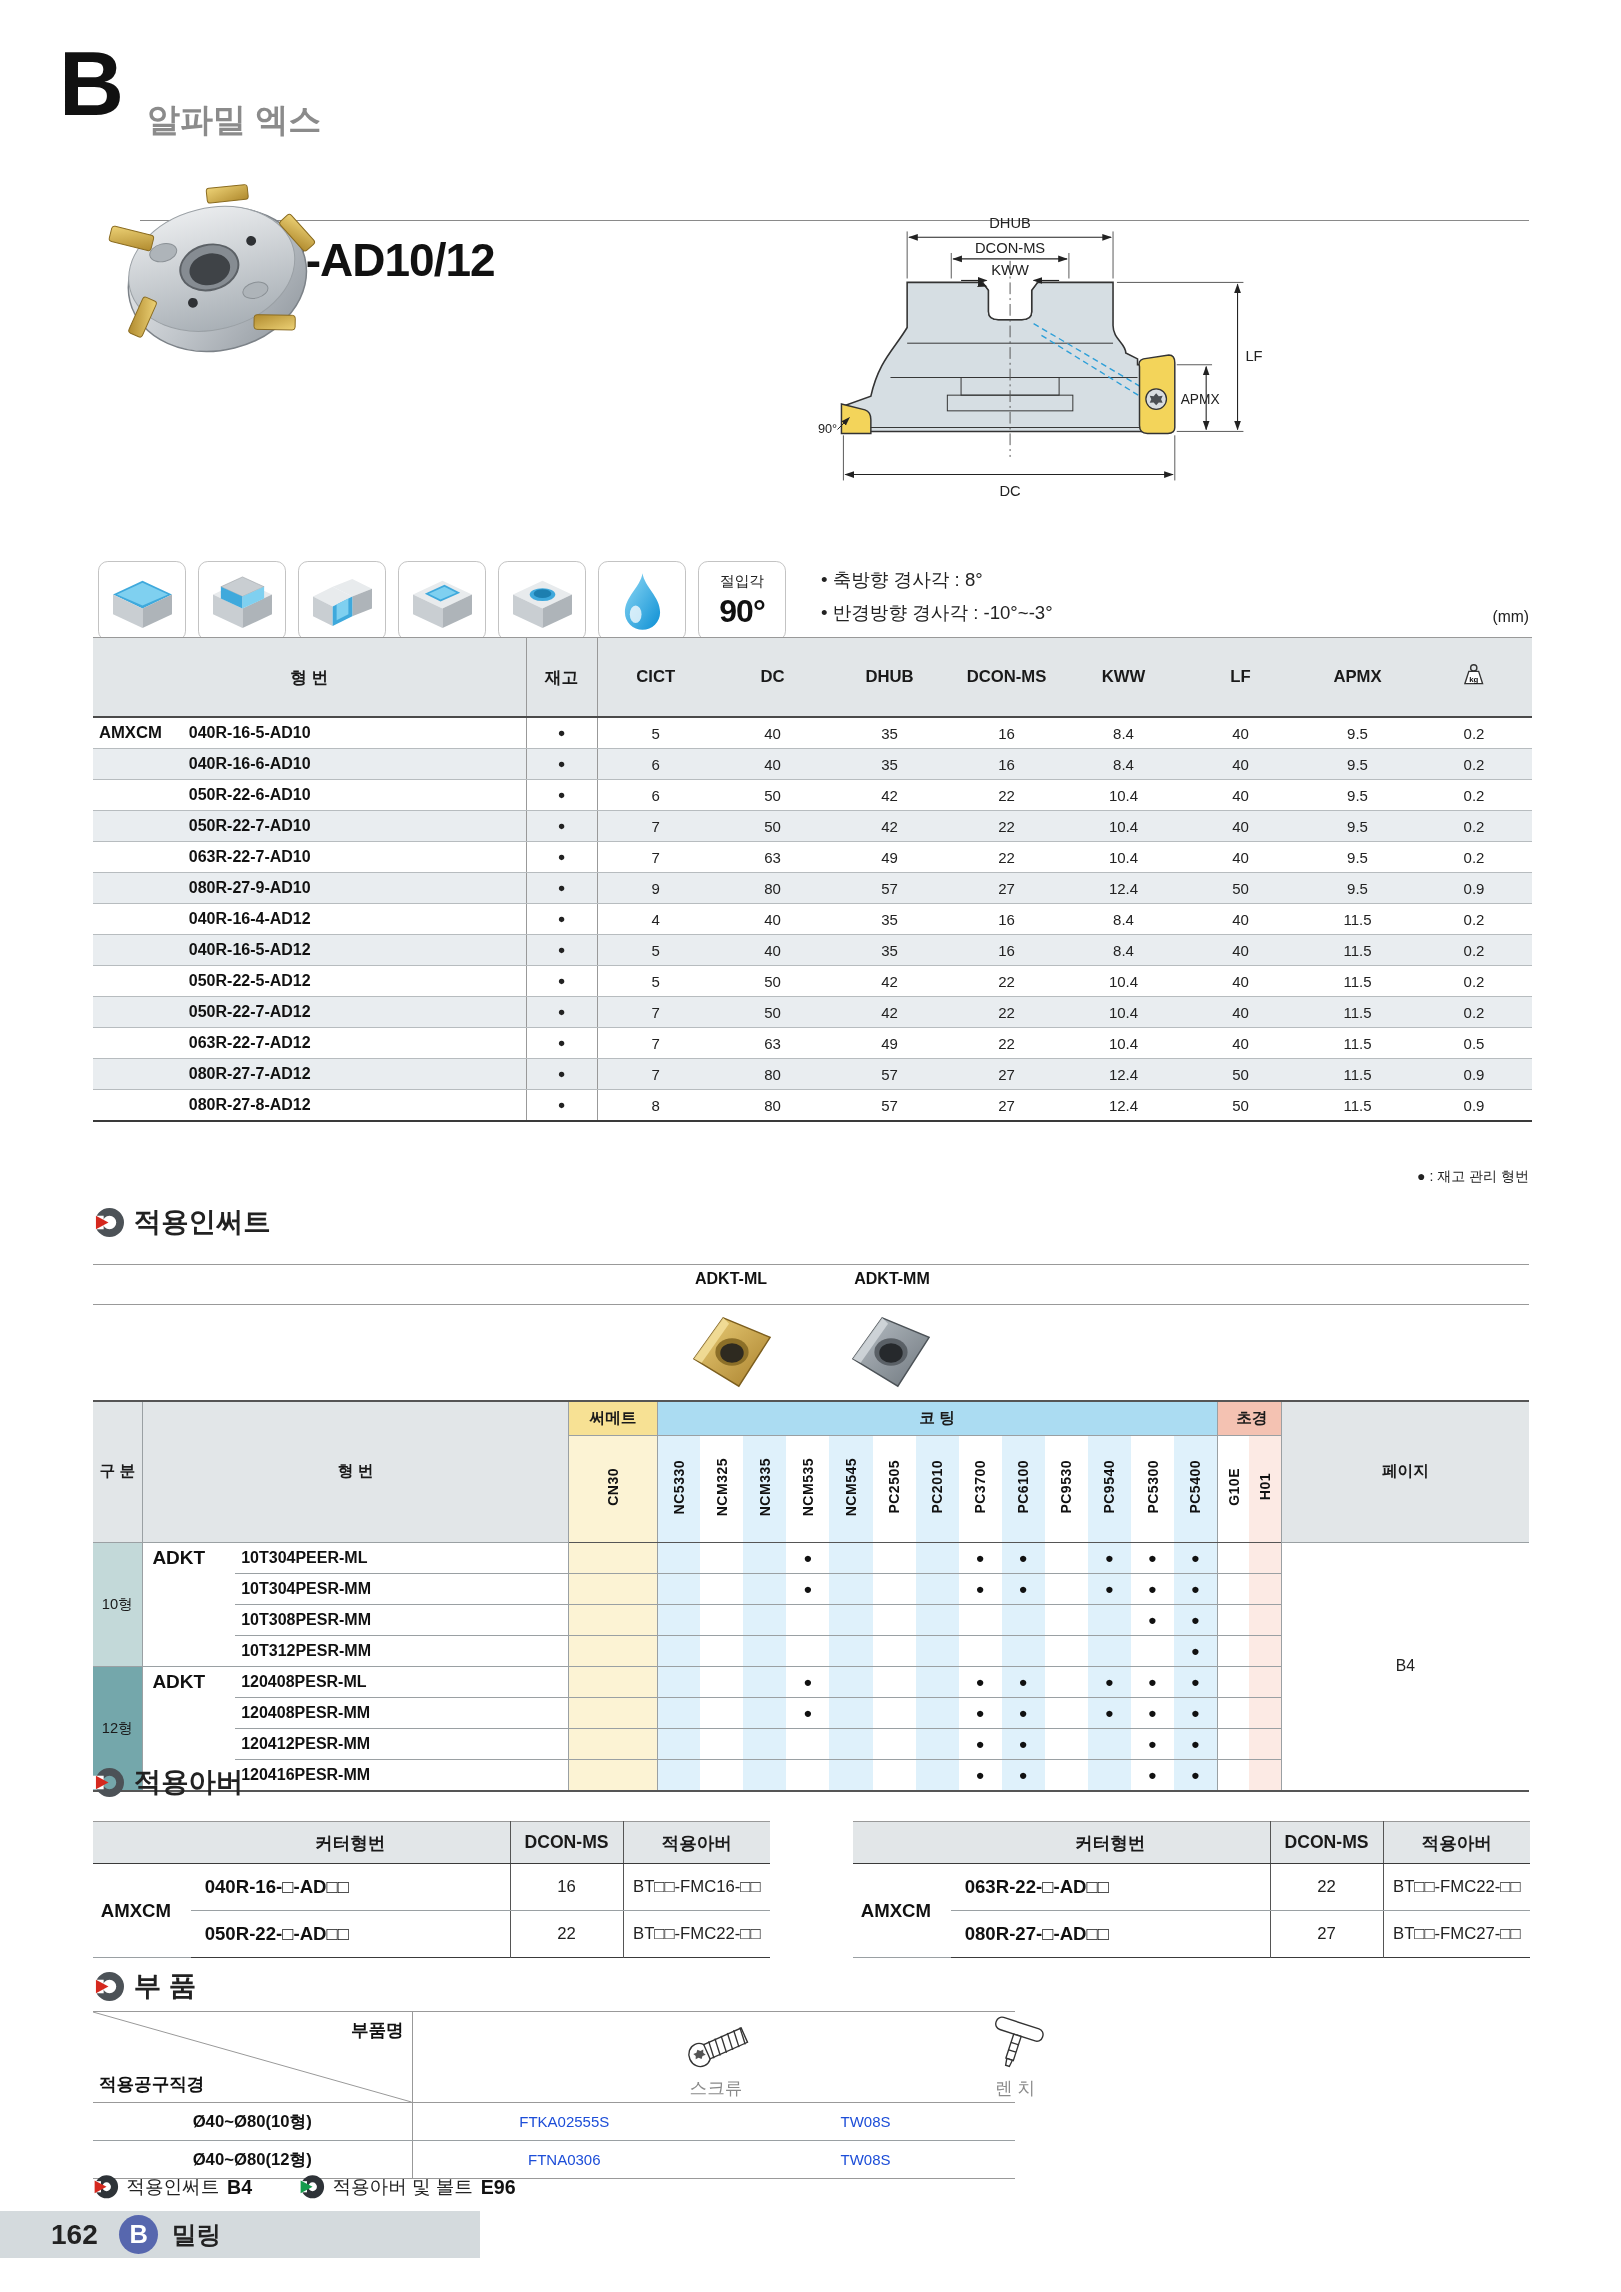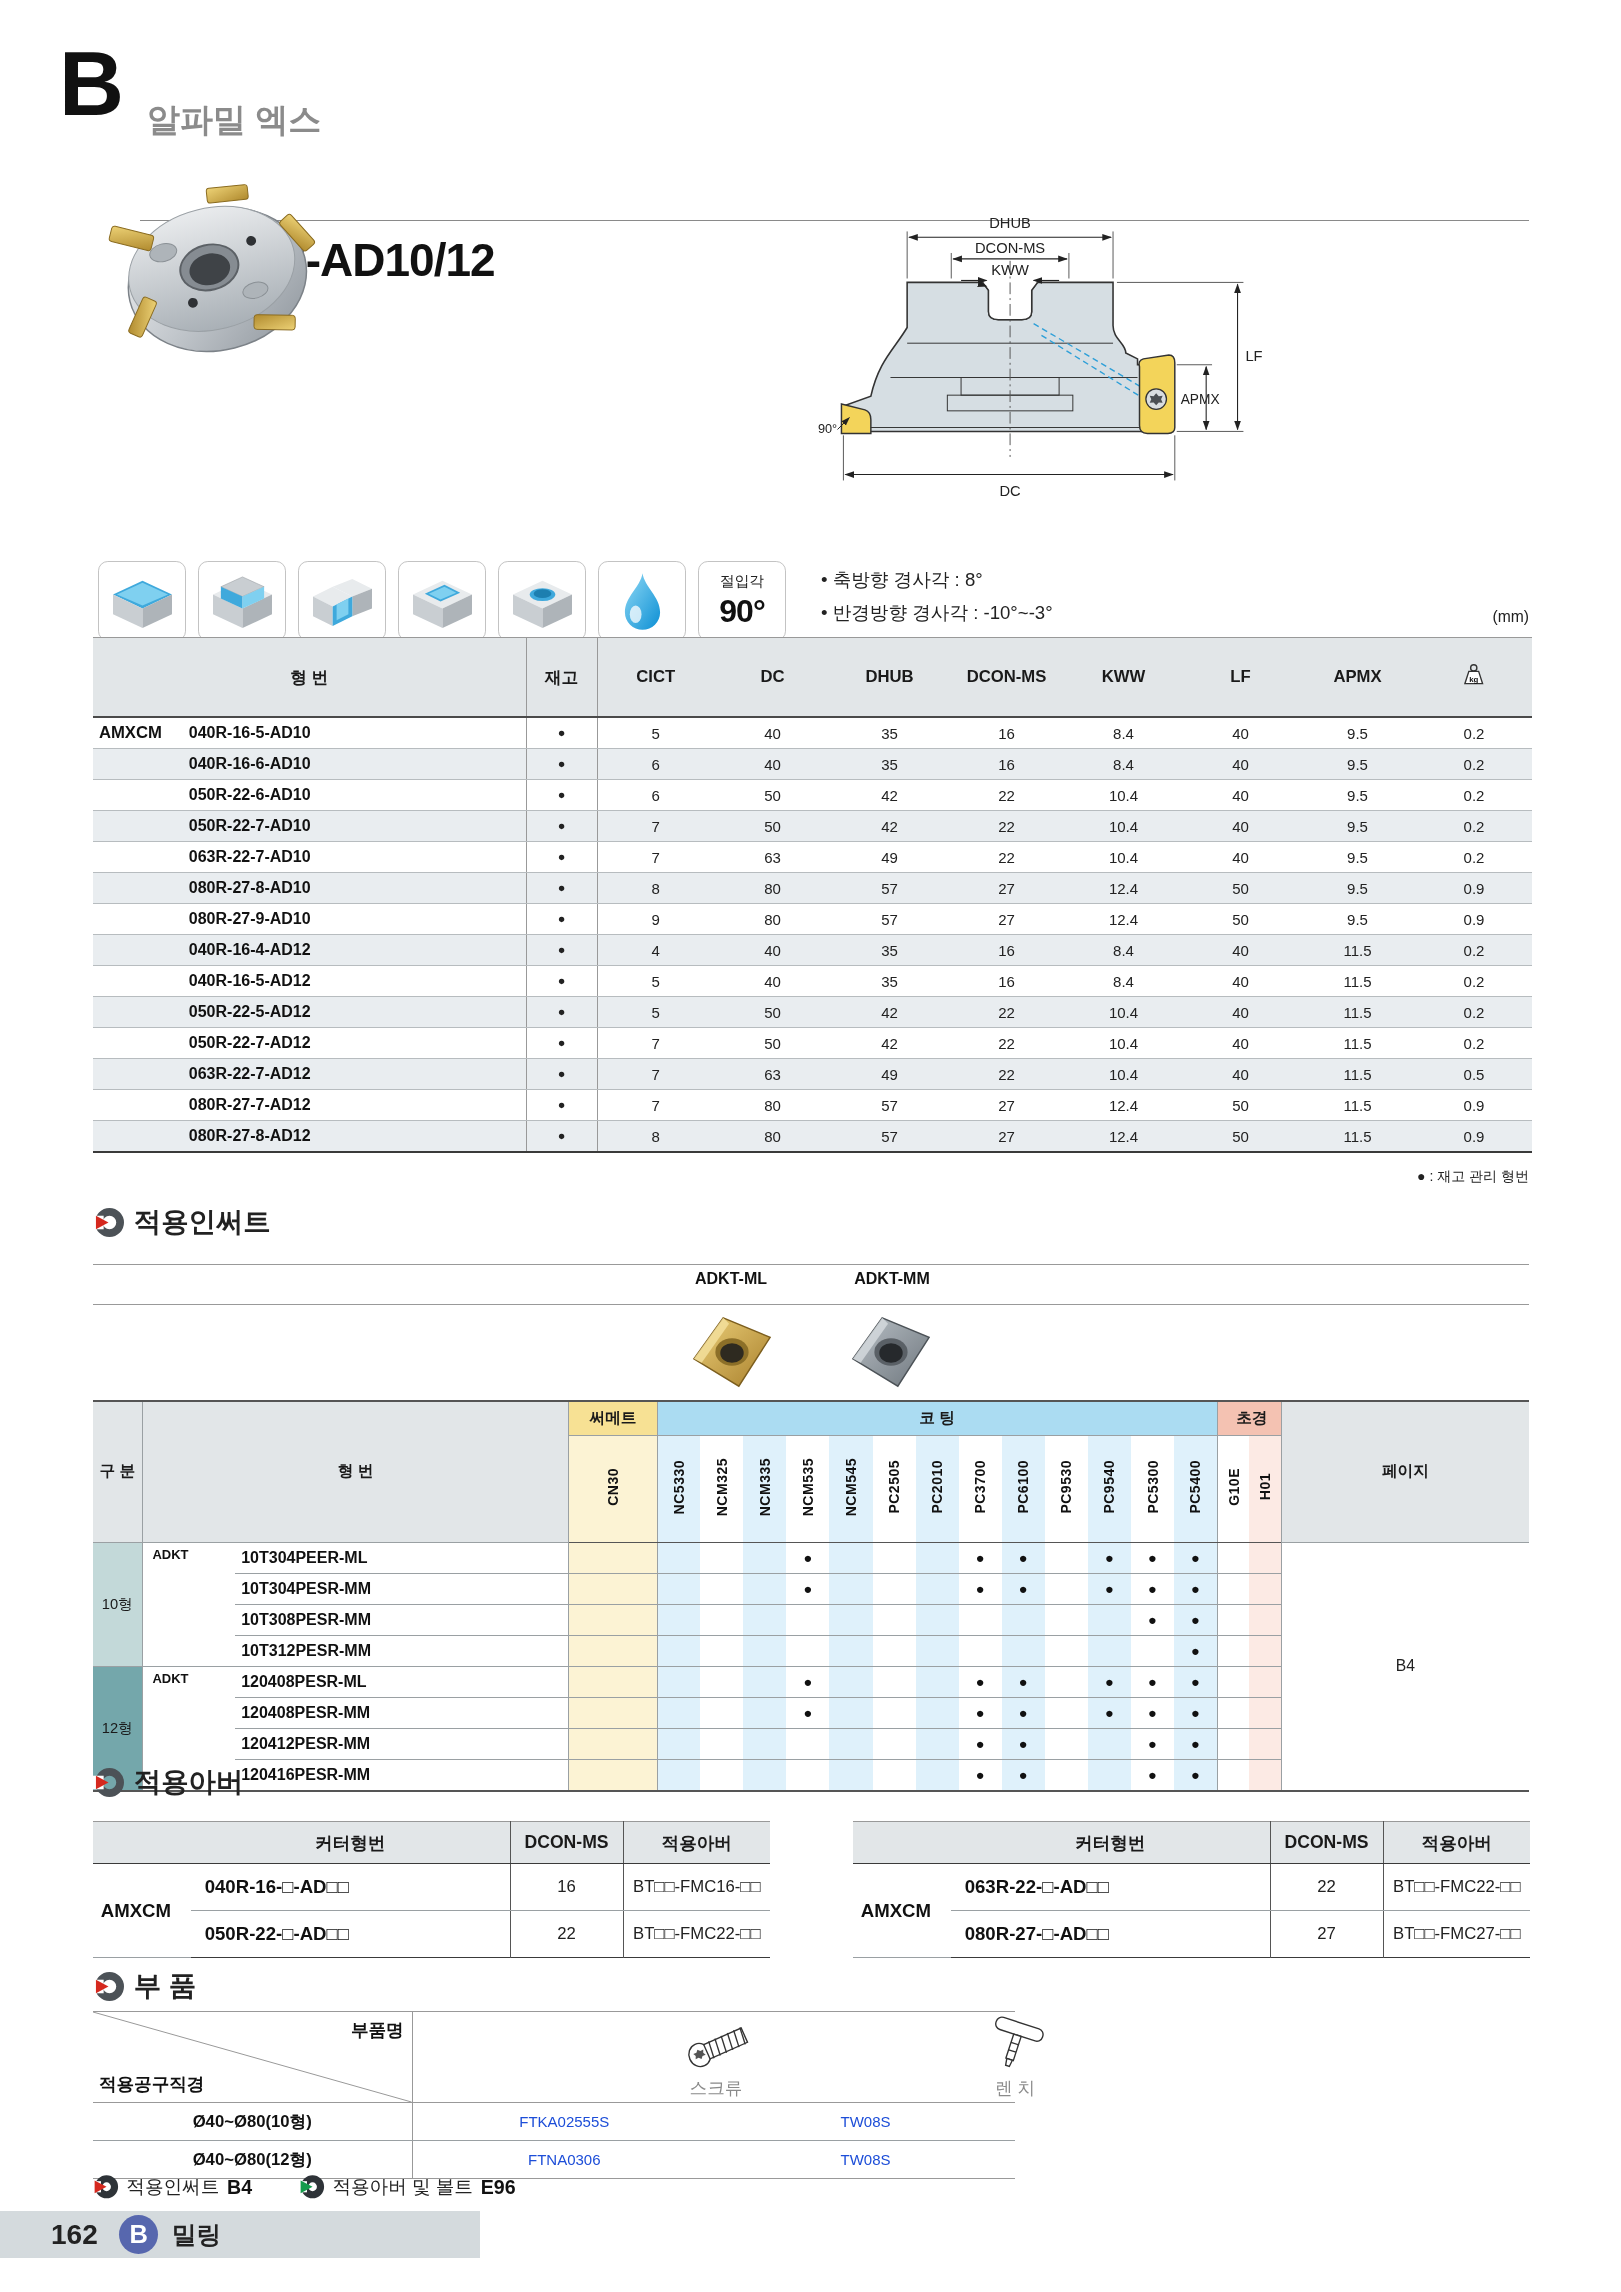--- a/index.html
+++ b/index.html
@@ -52,21 +52,21 @@
   .band-pink{background:#f4c2b2;padding-left:6px;}
   .c-yellow{background:#fcf3d4;}
   .c-blue{background:#dff1fb;}
   .c-pink{background:#fceae4;}
   .cat-0{background:#c3d9d9;}
   .cat-1{background:#74a7ab;}
   .insert th.lbl{height:98px;vertical-align:middle;text-align:center;padding:3.9px 0;border-bottom:1.5px solid #555;}
   .vtext{display:inline-block;writing-mode:vertical-rl;transform:rotate(180deg);font-weight:bold;font-size:14px;letter-spacing:0.5px;color:#111;}
   .insert td{height:28px;text-align:center;}
   .insert td.cat{font-size:14.7px;color:#1a1a1a;}
-  .insert td.brand{font-size:13px;font-weight:bold;text-align:left;padding-left:9.8px;vertical-align:top;padding-top:3.9px;color:#111;}
+  .insert td.brand{font-size:19px;font-weight:bold;text-align:left;padding-left:9.8px;vertical-align:top;padding-top:3.9px;color:#111;}
   .insert td.imodel{font-size:16px;font-weight:bold;text-align:left;padding-left:5.9px;color:#111;}
   .insert td.gcell{font-size:14.7px;color:#111;}
   .insert td.pageref{font-size:15.7px;color:#222;}
   .insert .vline-r{border-right:1px solid #9aa0a3;}
   .insert tr:last-child td{border-bottom:none;}
 
   
   .arbor{top:1821px;width:676px;border-top:1px solid #999;border-bottom:1.5px solid #3a3a3a;}
   .arbor th{background:#e2e6e8;height:39px;font-size:17.6px;font-weight:bold;border-bottom:1.5px solid #3a3a3a;}
   .arbor td{height:44px;text-align:center;font-size:16.7px;color:#222;border-bottom:1px solid #9aa0a3;}
@@ -363,33 +363,20 @@
           <td class="model">063R-22-7-AD10</td>
           <td class="stock">●</td>
           <td class="val">7</td>
           <td class="val">63</td>
           <td class="val">49</td>
           <td class="val">22</td>
           <td class="val">10.4</td>
           <td class="val">40</td>
           <td class="val">9.5</td>
           <td class="val">0.2</td>
-        </tr>
-        <tr>
-          <td class="series"></td>
-          <td class="model">080R-27-8-AD10</td>
-          <td class="stock">●</td>
-          <td class="val">8</td>
-          <td class="val">80</td>
-          <td class="val">57</td>
-          <td class="val">27</td>
-          <td class="val">12.4</td>
-          <td class="val">50</td>
-          <td class="val">9.5</td>
-          <td class="val">0.9</td>
         </tr>
         <tr>
           <td class="series"></td>
           <td class="model">080R-27-9-AD10</td>
           <td class="stock">●</td>
           <td class="val">9</td>
           <td class="val">80</td>
           <td class="val">57</td>
           <td class="val">27</td>
           <td class="val">12.4</td>

